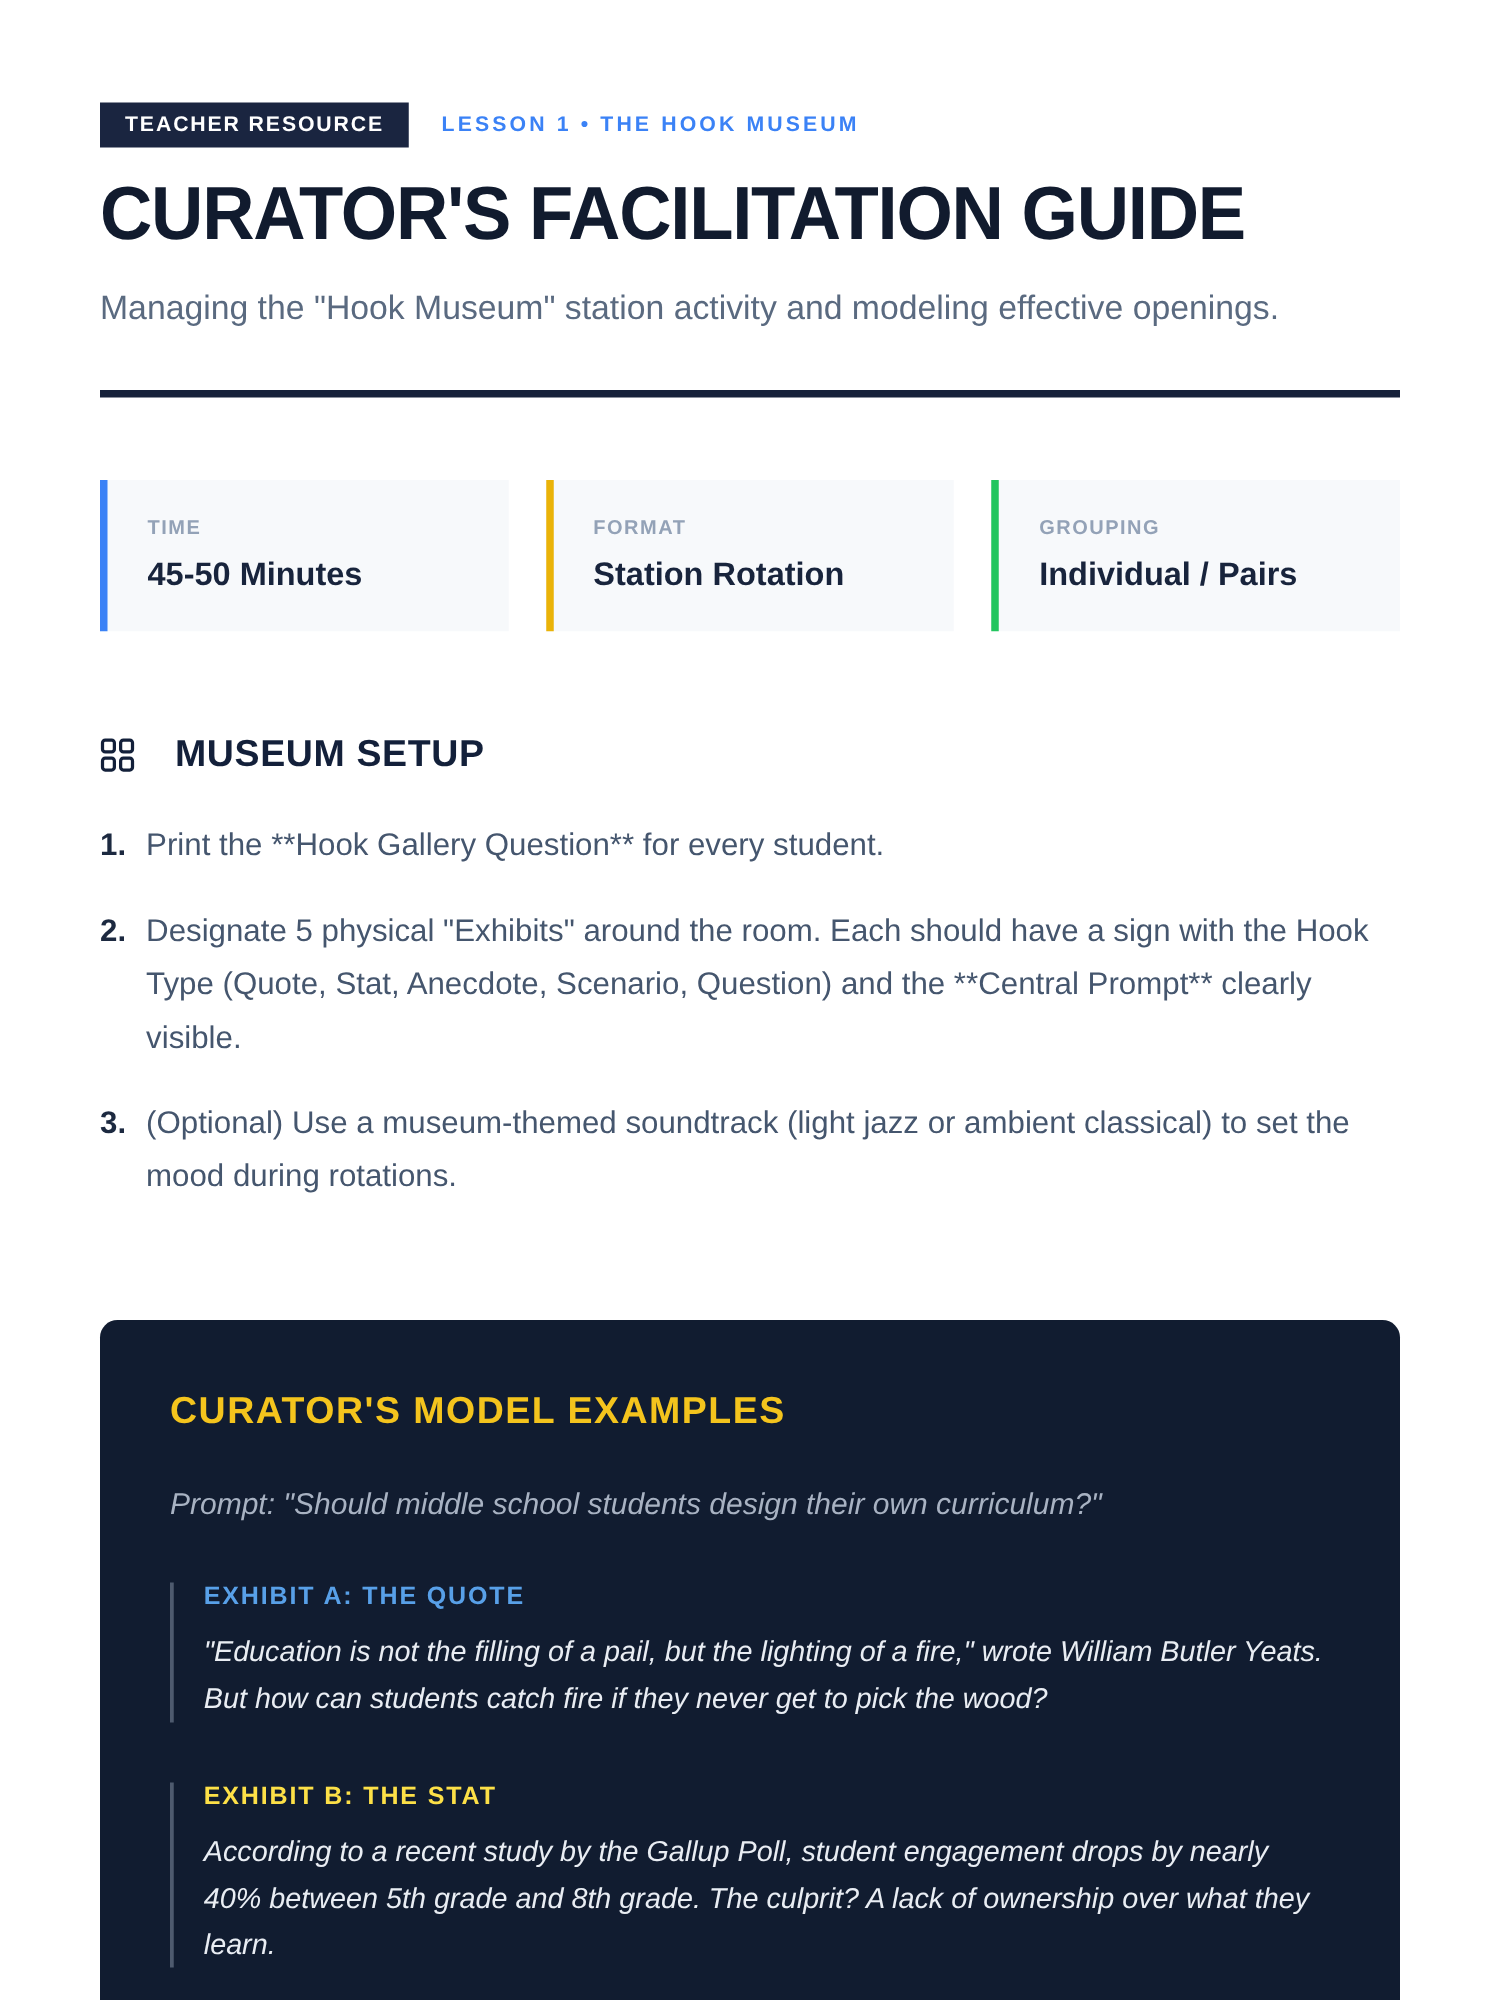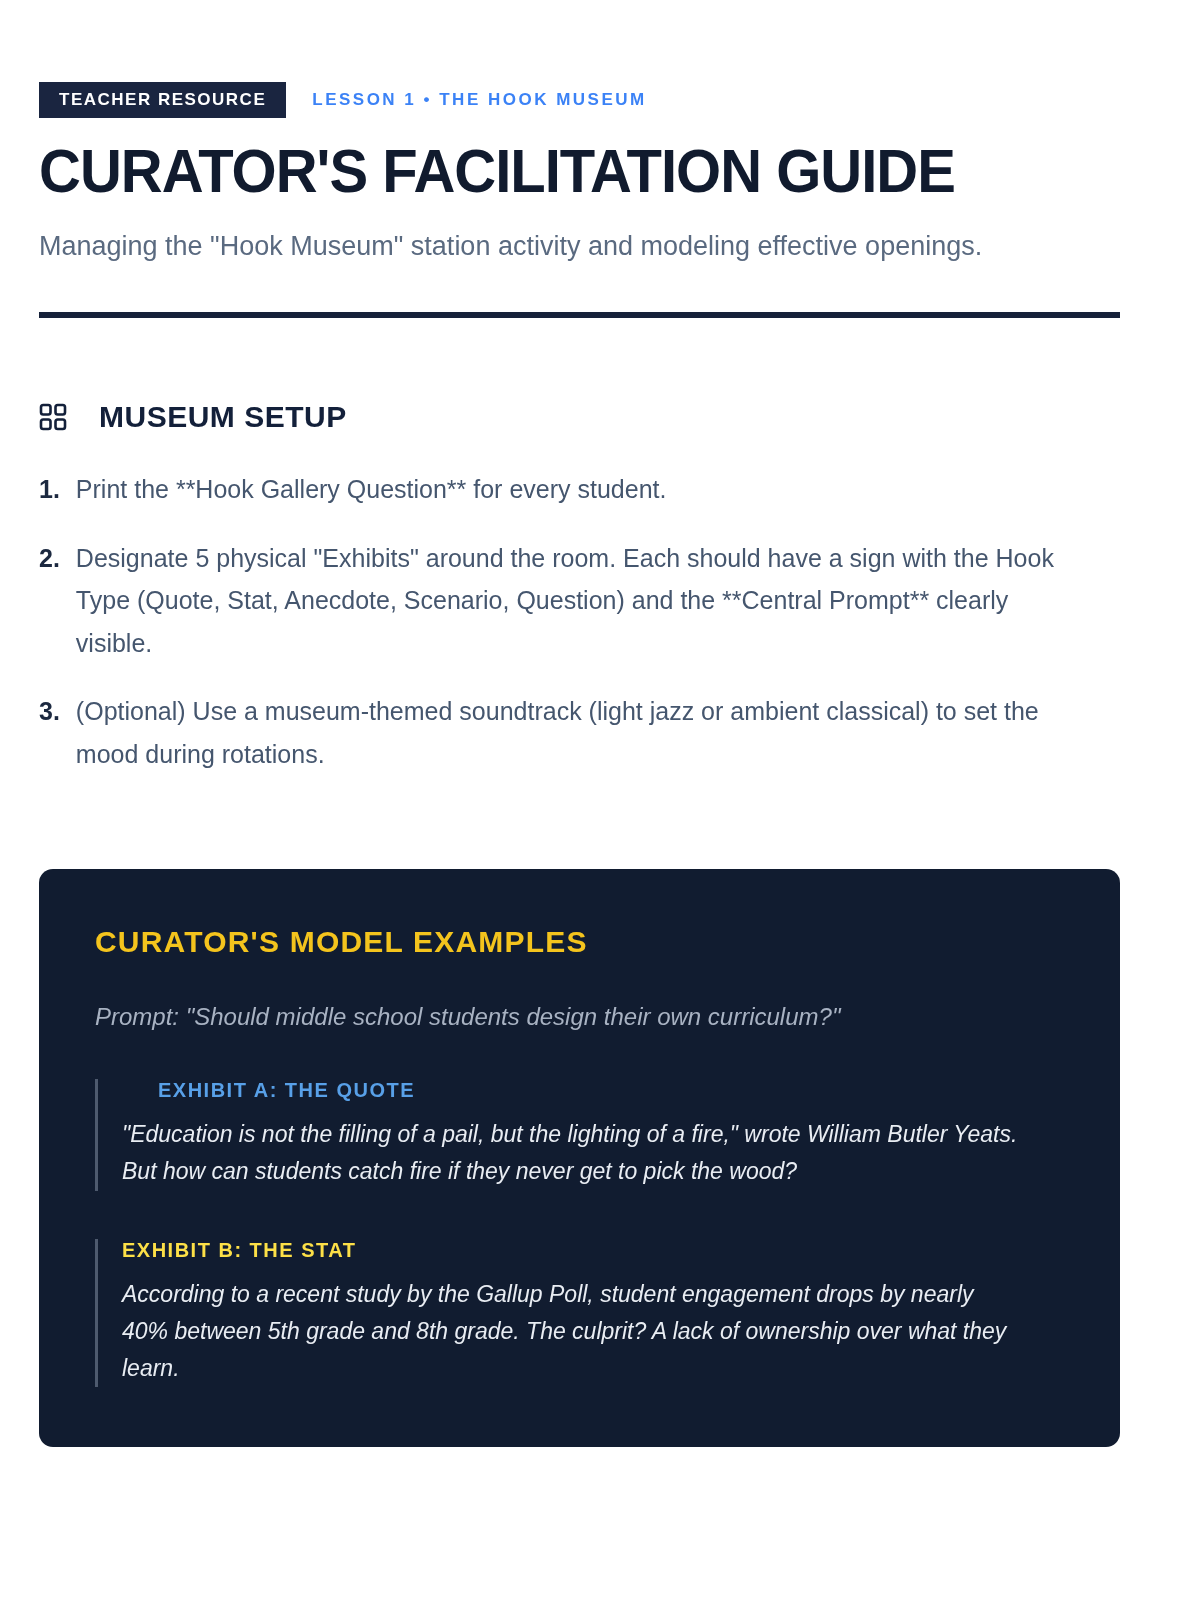--- a/index.html
+++ b/index.html
@@ -6,21 +6,21 @@
   html, body { background: #ffffff; }
   body {
     font-family: "Liberation Sans", sans-serif;
     color: #18243c;
   }
   .page {
     width: 1200px;
     height: 1600px;
     overflow: hidden;
     background: #ffffff;
-    padding: 82px 80px 0 39px;
+    padding: 82px 80px 0 80px;
   }
 
   
   .badge-row { display: flex; align-items: center; gap: 26px; }
   .badge {
     background: #1a2540;
     color: #ffffff;
     font-size: 17px;
     font-weight: 700;
     letter-spacing: 1.5px;
@@ -157,20 +157,34 @@
   <div class="badge-row">
     <span class="badge">TEACHER RESOURCE</span>
     <span class="lesson-label">LESSON 1 • THE HOOK MUSEUM</span>
   </div>
 
   <h1 class="page-title">CURATOR'S FACILITATION GUIDE</h1>
   <p class="page-subtitle">Managing the "Hook Museum" station activity and modeling effective openings.</p>
 
   <hr class="divider">
 
+  <div class="info-cards">
+    <div class="info-card" style="border-left-color: rgb(59, 130, 246);">
+      <div class="info-card-label">TIME</div>
+      <div class="info-card-value">45-50 Minutes</div>
+    </div>
+    <div class="info-card" style="border-left-color: rgb(234, 179, 8);">
+      <div class="info-card-label">FORMAT</div>
+      <div class="info-card-value">Station Rotation</div>
+    </div>
+    <div class="info-card" style="border-left-color: rgb(34, 197, 94);">
+      <div class="info-card-label">GROUPING</div>
+      <div class="info-card-value">Individual / Pairs</div>
+    </div>
+  </div>
 
   <h2 class="section-heading">
     <svg class="grid-icon" viewBox="0 0 28 28" fill="none" stroke="#13203a" stroke-width="2.6">
       <rect x="2" y="2" width="9.5" height="9.5" rx="2.2"></rect>
       <rect x="16.5" y="2" width="9.5" height="9.5" rx="2.2"></rect>
       <rect x="2" y="16.5" width="9.5" height="9.5" rx="2.2"></rect>
       <rect x="16.5" y="16.5" width="9.5" height="9.5" rx="2.2"></rect>
     </svg>
     <span>MUSEUM SETUP</span>
   </h2>
@@ -188,21 +202,21 @@
       <span class="step-num">3.</span>
       <span class="step-text">(Optional) Use a museum-themed soundtrack (light jazz or ambient classical) to set the mood during rotations.</span>
     </li>
   </ol>
 
   <div class="examples-card">
     <h2 class="examples-heading">CURATOR'S MODEL EXAMPLES</h2>
     <p class="prompt-text">Prompt: "Should middle school students design their own curriculum?"</p>
 
     <div class="exhibit">
-      <div class="exhibit-label" style="color: rgb(88, 160, 232); margin-left: 36px;">EXHIBIT A: THE QUOTE</div>
+      <div class="exhibit-label" style="color: rgb(88, 160, 232);">EXHIBIT A: THE QUOTE</div>
       <p class="exhibit-text">"Education is not the filling of a pail, but the lighting of a fire," wrote William Butler Yeats. But how can students catch fire if they never get to pick the wood?</p>
     </div>
 
     <div class="exhibit">
       <div class="exhibit-label" style="color: #fde047;">EXHIBIT B: THE STAT</div>
       <p class="exhibit-text">According to a recent study by the Gallup Poll, student engagement drops by nearly 40% between 5th grade and 8th grade. The culprit? A lack of ownership over what they learn.</p>
     </div>
   </div>
 
 </div>

